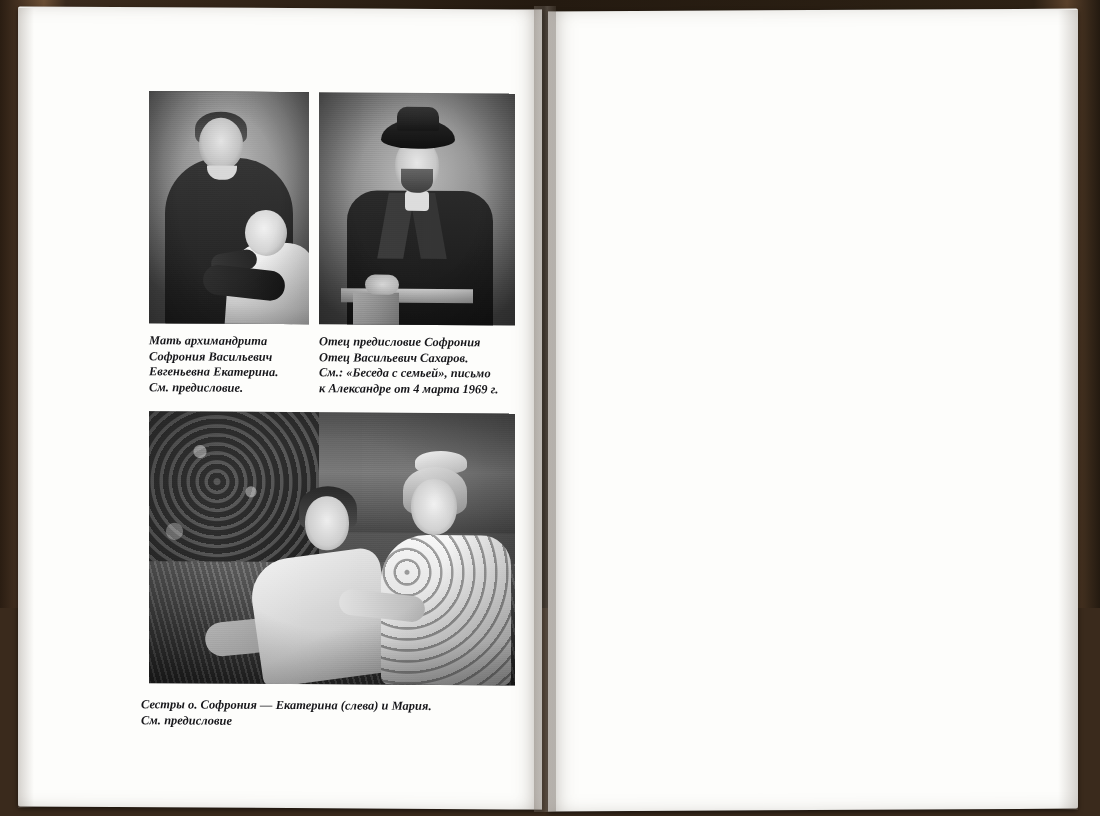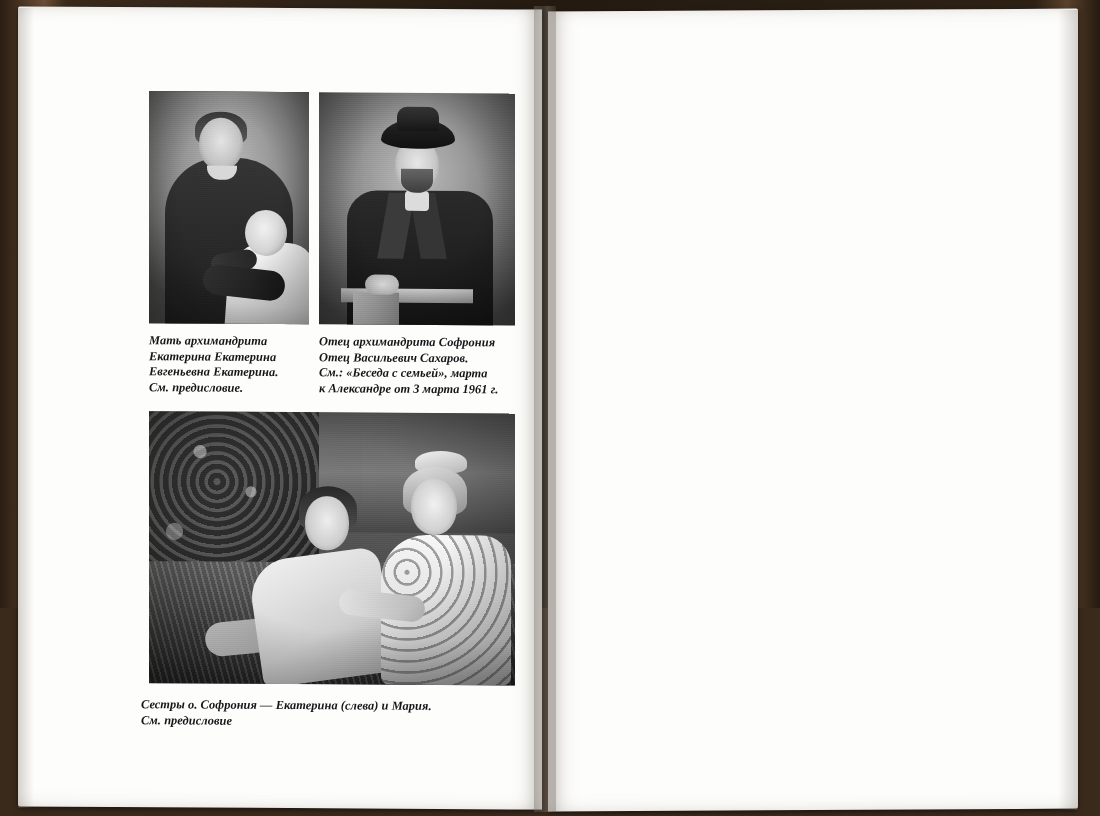--- a/index.html
+++ b/index.html
@@ -305,21 +305,21 @@
       <div class="b-gown"></div>
       <div class="b-head"></div>
       <div class="b-arm"></div>
       <div class="m-arm"></div>
       <div class="vig"></div>
       <div class="grain"></div>
     </div>
 
     <div class="cap" style="left:131px; top:326px; width:162px;">
       <div>Мать архимандрита</div>
-      <div>Екатерина Екатерина</div>
+      <div>Софрония Васильевич</div>
       <div>Евгеньевна Екатерина.</div>
       <div>См. предисловие.</div>
     </div>
 
     <div class="photo" id="photo-father">
       <div class="f-coat"></div>
       <div class="f-lapelL"></div>
       <div class="f-lapelR"></div>
       <div class="f-shirt"></div>
       <div class="f-head"></div>
@@ -327,24 +327,24 @@
       <div class="f-hat"></div>
       <div class="f-hatcrown"></div>
       <div class="f-rail"></div>
       <div class="f-post"></div>
       <div class="f-hand"></div>
       <div class="vig"></div>
       <div class="grain"></div>
     </div>
 
     <div class="cap" style="left:301px; top:326px; width:204px;">
-      <div>Отец архимандрита Софрония</div>
+      <div>Отец предисловие Софрония</div>
       <div>Отец Васильевич Сахаров.</div>
-      <div>См.: «Беседа с семьей», марта</div>
-      <div>к Александре от 3 марта 1961 г.</div>
+      <div>См.: «Беседа с семьей», письмо</div>
+      <div>к Александре от 4 марта 1969 г.</div>
     </div>
 
     <div class="photo" id="photo-sisters">
       <div class="s-sky"></div>
       <div class="s-foliage"></div>
       <div class="s-grass"></div>
       <div class="s-legL"></div>
       <div class="s-dressL"></div>
       <div class="s-dressR"></div>
       <div class="s-armL"></div>

